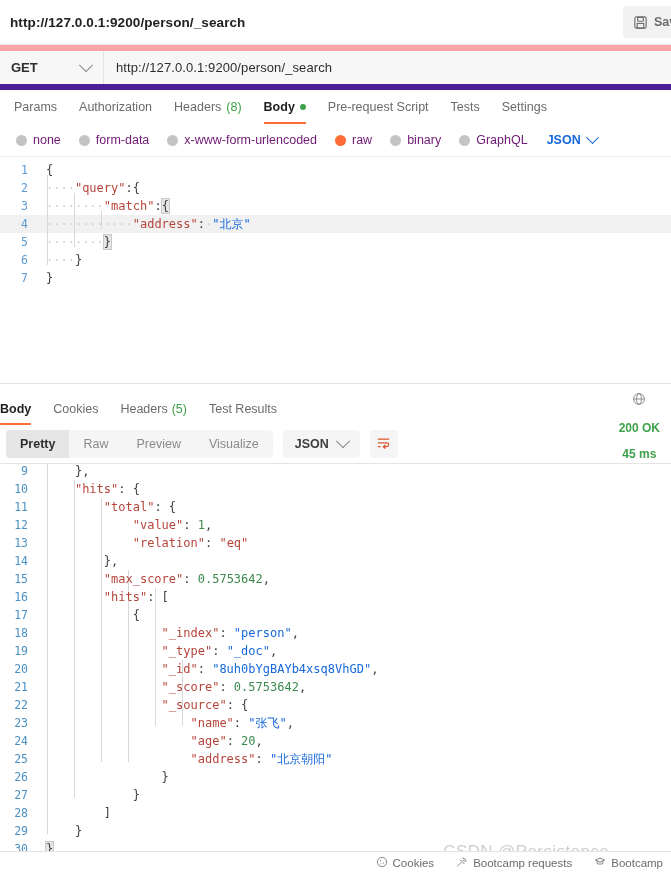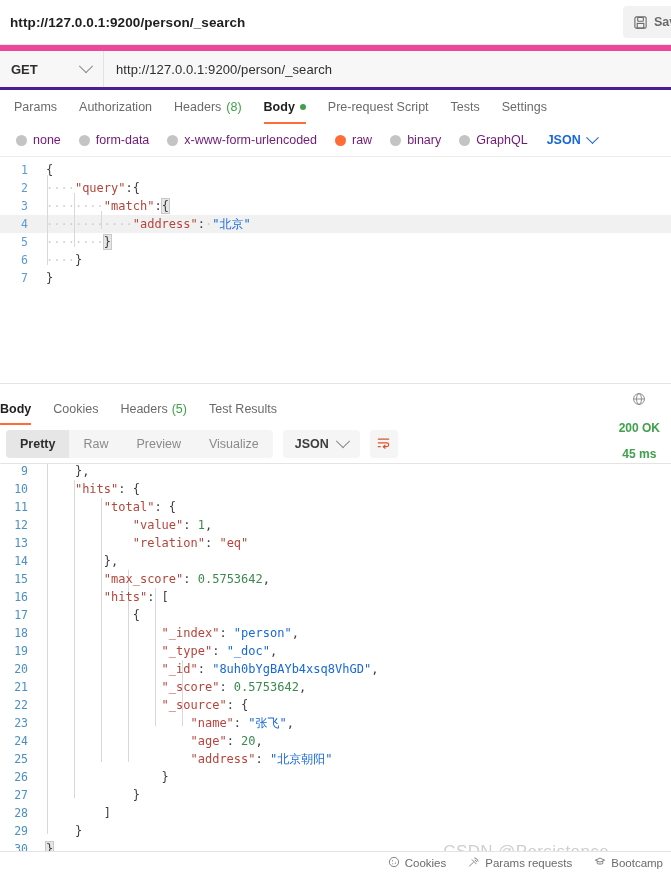--- a/index.html
+++ b/index.html
@@ -51,22 +51,22 @@
     width: 48px;
     box-sizing: border-box;
   }
   .save-btn svg { display:block; flex: 0 0 auto; }
 
   
   .urlbar {
     height: 45px;
     display: flex;
     align-items: stretch;
-    border-bottom: 3px solid #4c1d95;
-    background: #ec4899;
+    border-bottom: 6px solid #4c1d95;
+    background: #fca5a5;
     padding-top: 6px;
     box-sizing: border-box;
   }
   .method-select {
     width: 104px;
     background: #f7f7f7;
     display: flex;
     align-items: center;
     justify-content: space-between;
     padding: 0 12px 0 11px;
@@ -629,21 +629,21 @@
   </div>
   <div class="sb-item">
     <span>
       <svg width="12" height="12" viewBox="0 0 16 16" fill="none" stroke="#6b6b6b" stroke-width="1.1" stroke-linecap="round">
         <path d="M2 13.5 L7 8.5"></path>
         <path d="M5.5 5 L11 10.5"></path>
         <path d="M9 2.5 a5.5 5.5 0 0 1 4.5 4.5"></path>
         <path d="M9.5 5.5 a2.8 2.8 0 0 1 1.8 1.8"></path>
       </svg>
     </span>
-    <span>Params requests</span>
+    <span>Bootcamp requests</span>
   </div>
   <div class="sb-item">
     <span>
       <svg width="12" height="12" viewBox="0 0 16 16" fill="none" stroke="#6b6b6b" stroke-width="1.1">
         <path d="M1.8 5.5 L8 2.8 L14.2 5.5 L8 8.2 Z"></path>
         <path d="M4.3 6.8 V10 c0 1 7.4 1 7.4 0 V6.8"></path>
       </svg>
     </span>
     <span>Bootcamp</span>
   </div>

